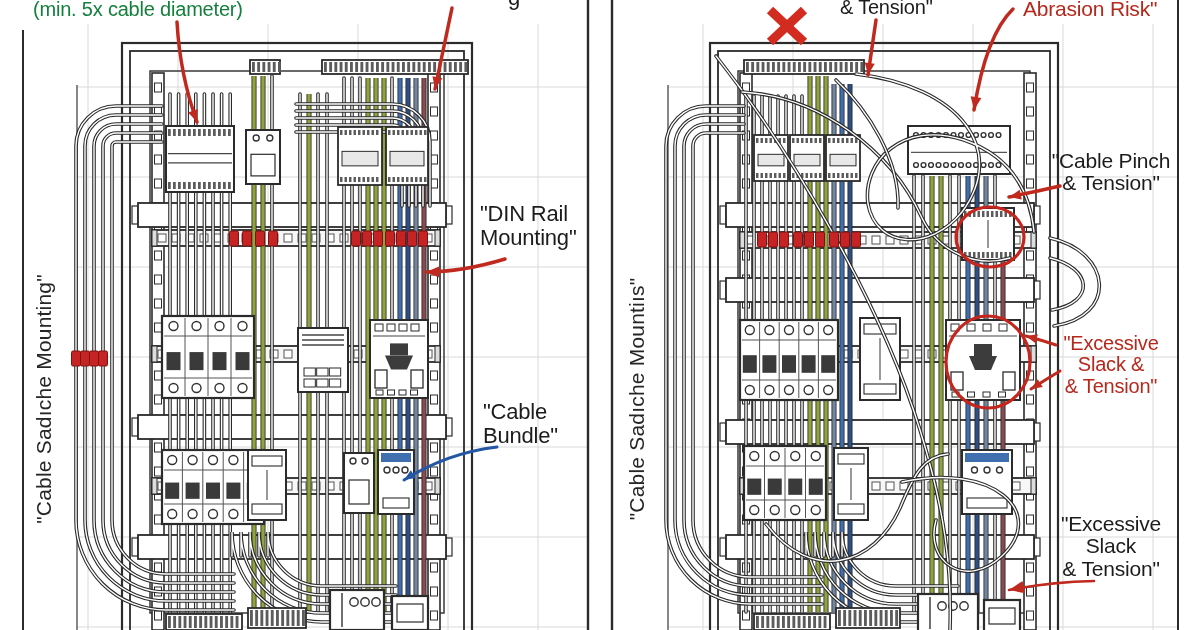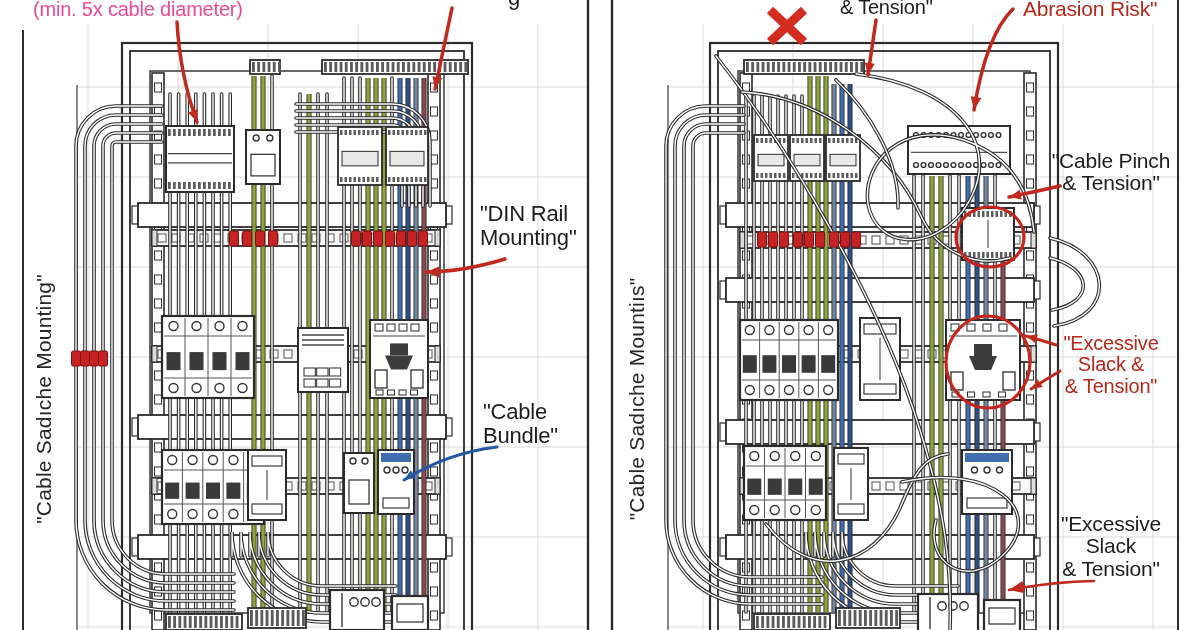--- a/index.html
+++ b/index.html
@@ -981,21 +981,21 @@
         <polygon points="1026,336 1037.8189857812024,334.37028373520593 1035.4381828900248,343.2982945771214" fill="#c02a1e"></polygon>
         <path d="M 1060 371 Q 1045 380 1031 389" fill="none" stroke="#c02a1e" stroke-width="3" stroke-linecap="round"></path>
         <polygon points="1031,389 1037.7546631572736,379.16542193931184 1042.7512633010106,386.93791105179116" fill="#c02a1e"></polygon>
         <path d="M 1094 581 Q 1050 582 1009 590" fill="none" stroke="#c02a1e" stroke-width="2.6" stroke-linecap="round"></path>
         <polygon points="1009,590 1022.5158436160417,580.9439538789434 1024.9288741447292,593.3107353384671" fill="#c02a1e"></polygon>
       </g>
     </svg>
   <div class="vlabel" id="vlabel-good" style="left:-125px;top:386px;">"Cable Sadıche Mounting"</div>
   <div class="vlabel" id="vlabel-bad" style="left:468px;top:386px;">"Cable Sadıche Mountiıs"</div>
   <div id="annotation-layer">
-      <div class="ann" style="left: 33px; top: -1px; width: 240px; font-size: 20px; text-align: left; color: #ec4899;">(min. 5x cable diameter)</div>
+      <div class="ann" style="left: 33px; top: -1px; width: 240px; font-size: 20px; text-align: left; color: #15803d;">(min. 5x cable diameter)</div>
       <div class="ann" style="left: 508px; top: -14px; width: 30px; font-size: 22px; text-align: left; color: rgb(28, 28, 28);">g</div>
       <div class="ann" style="left: 480px; top: 202px; width: 118px; font-size: 22px; text-align: left; color: rgb(28, 28, 28);">"DIN Rail
 Mounting"</div>
       <div class="ann" style="left: 483px; top: 400px; width: 110px; font-size: 22px; text-align: left; color: rgb(28, 28, 28);">"Cable
 Bundle"</div>
       <div class="ann" style="left: 840px; top: -3px; width: 110px; font-size: 20px; text-align: left; color: rgb(28, 28, 28);">&amp; Tension"</div>
       <div class="ann" style="left: 1023px; top: -2px; width: 150px; font-size: 21px; text-align: left; color: rgb(183, 40, 28);">Abrasion Risk"</div>
       <div class="ann" style="left: 1048px; top: 150px; width: 126px; font-size: 21px; text-align: center; color: rgb(28, 28, 28);">"Cable Pinch
 &amp; Tension"</div>
       <div class="ann" style="left: 1050px; top: 333px; width: 122px; font-size: 20px; text-align: center; color: rgb(183, 40, 28);">"Excessive

